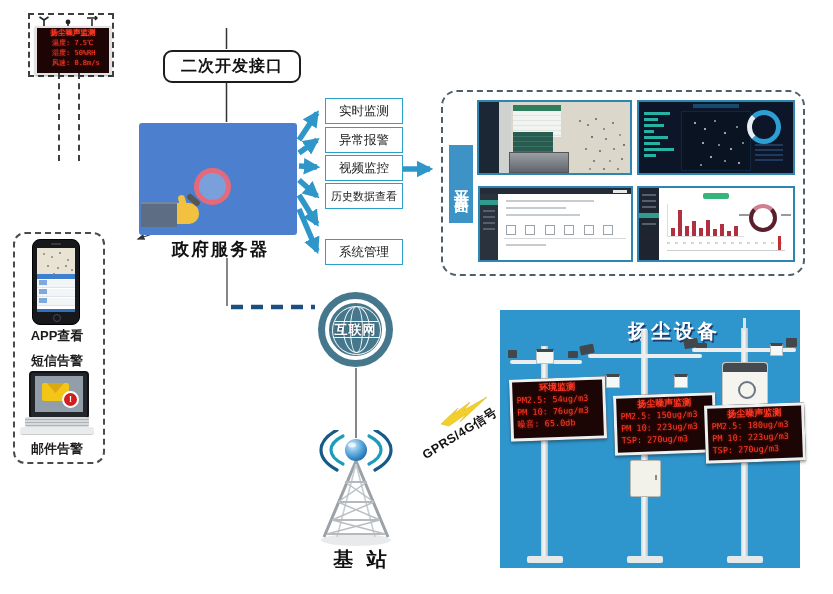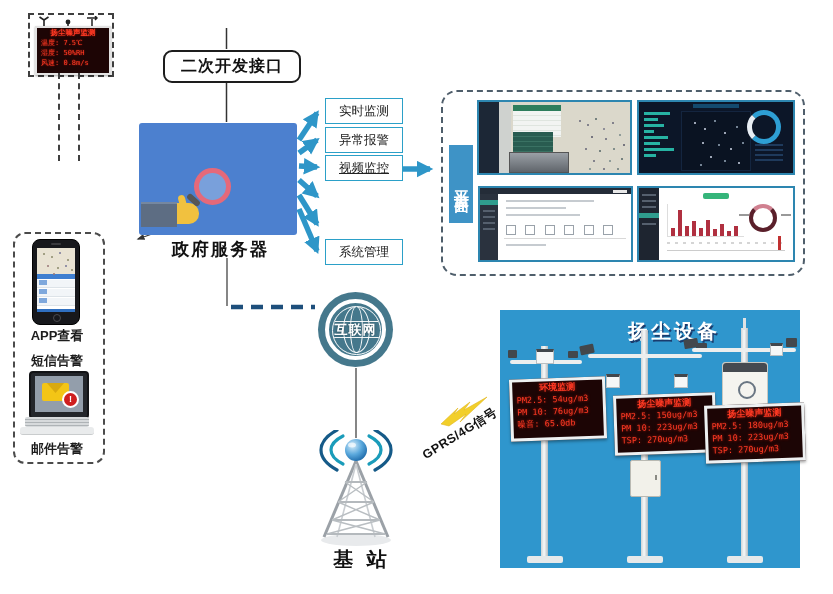--- a/index.html
+++ b/index.html
@@ -4,21 +4,21 @@
 <style>
   html,body{margin:0;padding:0;background:#fff;}
   #canvas{position:relative;width:833px;height:594px;background:#ffffff;overflow:hidden;
           font-family:"Liberation Sans","DejaVu Sans",sans-serif;}
   .abs{position:absolute;}
   
   .rs-box{left:28px;top:13px;width:82px;height:60px;border:2px dashed #3f3f3f;background:#fff;}
   .rs-led{left:35px;top:26px;width:72px;height:45px;background:#1d0505;border:2px solid #e3e3e3;
           box-shadow:0 1px 2px rgba(0,0,0,.35);color:#ff3a24;overflow:hidden;}
   .rs-led .t{font-size:7.5px;text-align:center;font-weight:bold;line-height:10px;text-shadow:0 0 2px rgba(255,40,20,.7);}
-  .rs-led .r{font-size:7px;line-height:10px;padding-left:4px;font-family:"DejaVu Sans Mono",monospace;text-shadow:0 0 2px rgba(255,40,20,.7);}
+  .rs-led .r{font-size:7px;line-height:10px;padding-left:15px;font-family:"DejaVu Sans Mono",monospace;text-shadow:0 0 2px rgba(255,40,20,.7);}
   .rs-pole{left:58px;top:73px;width:18px;height:88px;border-left:2px dashed #3f3f3f;border-right:2px dashed #3f3f3f;}
   
   .dev-box{left:163px;top:50px;width:134px;height:29px;border:2.5px solid #1d1d1d;border-radius:9px;background:#fff;
            display:flex;align-items:center;justify-content:center;font-size:16px;font-weight:600;color:#111;letter-spacing:1px;}
   
   .mon{left:139px;top:123px;width:158px;height:112px;background:#4c80cf;border-radius:3px;}
   .mon-scr{left:150px;top:131px;width:136px;height:89px;background:#f4f3ef;overflow:hidden;}
   .mbar{position:absolute;bottom:6px;width:12px;}
   .mon-title{position:absolute;left:0;top:18px;width:100%;text-align:center;font-size:16px;font-weight:bold;
              color:#e01818;letter-spacing:1px;}
@@ -126,22 +126,25 @@
   <div class="abs mag-ring"></div>
   <div class="abs mon-base"></div>
   <div class="abs server-lbl">政府服务器</div>
 
   <div class="abs fbox" style="top:127px;">
       <span>异常报警</span>
     </div>
   <div class="abs fbox" style="top:98px;">
       <span>实时监测</span>
     </div>
-  <div class="abs fbox" style="top:155px;text-decoration:underline;">
+  <div class="abs fbox" style="top:155px;">
       <span>视频监控</span>
+    </div>
+  <div class="abs fbox small" style="top:183px;">
+      <span>历史数据查看</span>
     </div>
   <div class="abs fbox" style="top:239px;">
       <span>系统管理</span>
     </div>
 
   <div class="abs pui-box"></div>
   <div class="abs pui-lbl">平台界面</div>
 
   <div class="abs shot" style="left:477px;top:100px;width:151px;height:71px;background:#dbd8cb;">
     <div class="abs" style="left:0;top:0;width:20px;height:71px;background:#1c2736;"></div>

